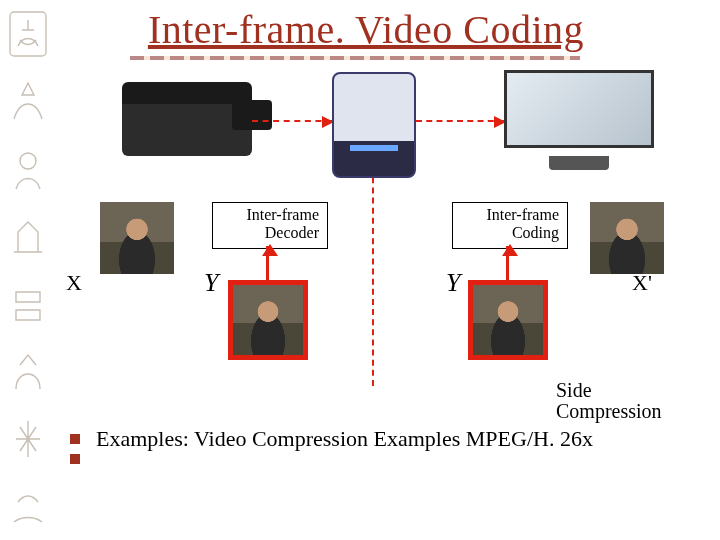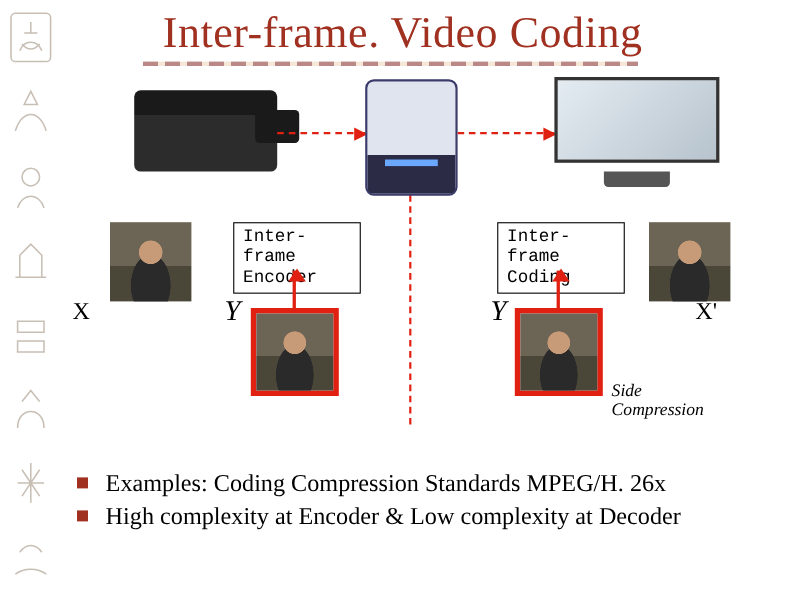--- a/index.html
+++ b/index.html
@@ -30,20 +30,21 @@
     opacity: 0.55;
   }
   .title {
     position: absolute;
     left: 12px; right: 0;
     top: 6px;
     text-align: center;
     font-size: 40px;
     color: #a03020;
     letter-spacing: 0.5px;
+    text-decoration: underline;
   }
   .title-rule {
     position: absolute;
     left: 130px;
     top: 56px;
     width: 450px;
     height: 4px;
     background: repeating-linear-gradient(90deg, #b88 0 14px, #f6e6d6 14px 20px);
   }
   .canvas {
@@ -86,22 +87,22 @@
     width: 0; height: 0;
     border-left: 12px solid #e02010;
     border-top: 6px solid transparent;
     border-bottom: 6px solid transparent;
   }
   
   .block {
     position: absolute;
     border: 1.5px solid #000;
     background: #fff;
-    text-align: left;
-    font-family: Liberation Mono, monospace;
+    text-align: right;
+    font-family: Liberation Serif, serif;
     font-size: 16px;
     line-height: 1.15;
     padding: 3px 8px 5px;
     box-sizing: border-box;
   }
   .encoder { left: 156px; top: 132px; width: 116px; }
   .decoder { left: 396px; top: 132px; width: 116px; }
   
   .xlab   { position: absolute; top: 200px; font-size: 22px; }
   .xlab.l { left: 10px; }
@@ -138,23 +139,22 @@
     content: "";
     position: absolute;
     left: -7px; top: -2px;
     width: 0; height: 0;
     border-bottom: 12px solid #e02010;
     border-left: 8px solid transparent;
     border-right: 8px solid transparent;
   }
   .sideinfo {
     position: absolute;
-    left: 500px; top: 278px;
-    font-style: italic;
-    font-size: 16px;
+    left: 500px; top: 310px;
+    font-size: 20px;
     line-height: 1.05;
   }
   
   .bullets {
     position: absolute;
     left: 70px;
     top: 424px;
     width: 630px;
   }
   .bullets .row { display: flex; align-items: center; font-size: 22px; line-height: 1.35; }
@@ -242,21 +242,21 @@
   <div class="hw server">
       <div class="server-fill"></div>
     </div>
   <div class="harrow a2"></div>
   <div class="hw monitor">
       <div class="monitor-fill"></div>
     </div>
 
   <div class="block encoder">
     <div>Inter-frame</div>
-    <div>Encoder</div>
+    <div>Decoder</div>
   </div>
   <div class="block decoder">
     <div>Inter-frame</div>
     <div>Coding</div>
   </div>
 
   <div class="photo l">
       <div class="person"></div>
     </div>
   <div class="photo r">
@@ -279,19 +279,18 @@
 
   <div class="sideinfo">
     <div>Side</div>
     <div>Compression</div>
   </div>
 </div>
 
 <div class="bullets">
   <div class="row">
     <span class="sq"></span>
-    <span>Examples: Coding Compression Standards MPEG/H. 26x</span>
+    <span>Examples: Video Compression Examples MPEG/H. 26x</span>
   </div>
   <div class="row">
     <span class="sq"></span>
-    <span>High complexity at Encoder &amp; Low complexity at Decoder</span>
   </div>
 </div>
 
 </body></html>

